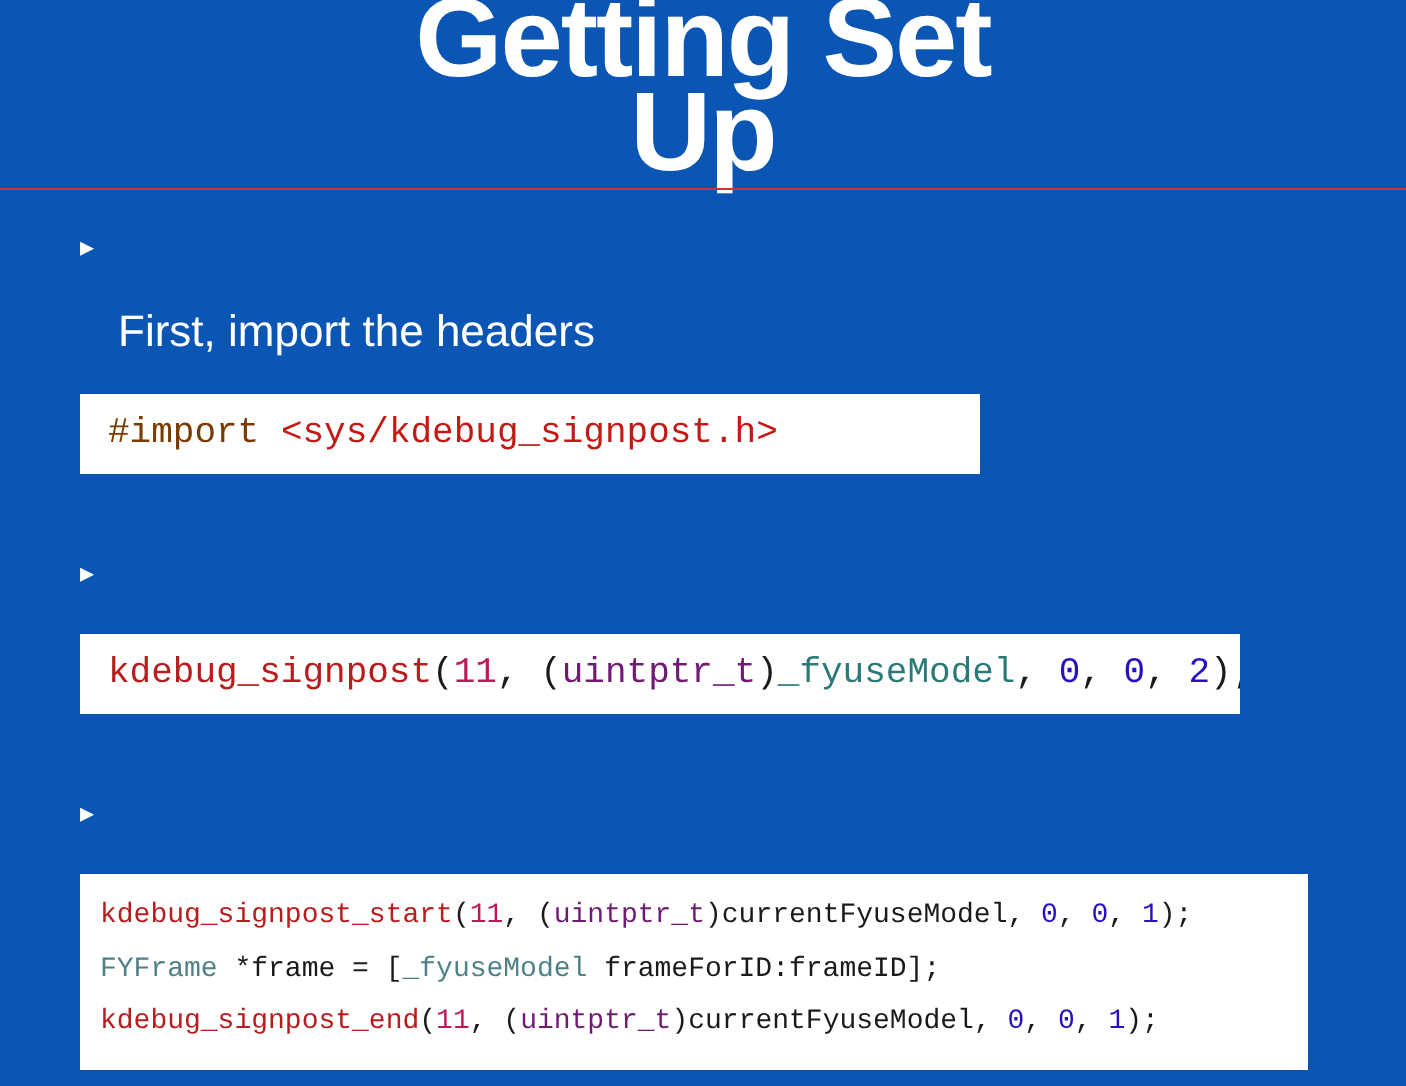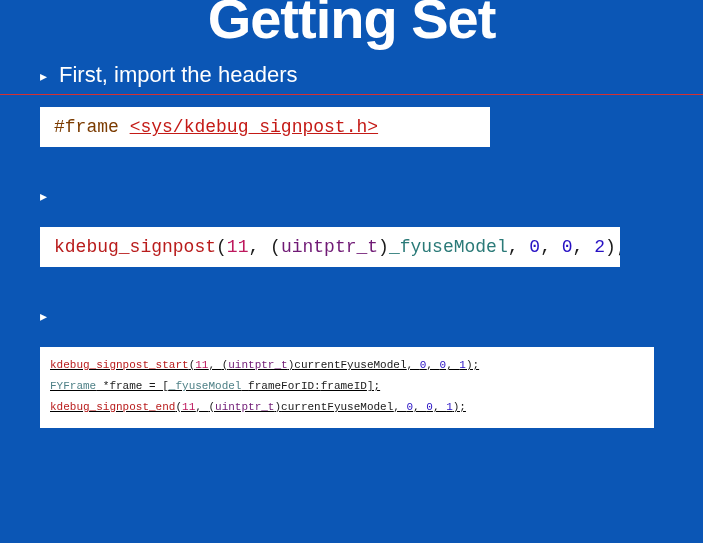--- a/index.html
+++ b/index.html
@@ -52,48 +52,48 @@
       font-weight: 400;
       margin-bottom: 16px;
     }
     .bullet-row .marker {
       margin-right: 12px;
       font-size: 14px;
       line-height: 30px;
     }
     .bullet-text {
       line-height: 1.3;
+      margin-top: 44px;
     }
     .code-box {
       background: #ffffff;
       padding: 10px 14px;
       margin-bottom: 34px;
       font-family: "Menlo", "Consolas", "Courier New", monospace;
       font-size: 18px;
       white-space: pre;
       overflow: hidden;
     }
     .code-box.wide {
       width: 614px;
     }
     .code-box.narrow {
       width: 450px;
     }
     .code-box.mid {
       width: 580px;
     }
     .code-box.dense {
-      font-size: 11px;
+      font-size: 14px;
       line-height: 1.9;
       padding: 8px 10px 10px 10px;
       margin-bottom: 0;
-      text-decoration: underline;
     }
     .tok-preproc { color: #7b3b00; }
-    .tok-include { color: #c41a16; text-decoration: underline; }
+    .tok-include { color: #c41a16; }
     .tok-func { color: #b91c1c; }
     .tok-type { color: #701a75; }
     .tok-ident { color: #2b7a78; }
     .tok-punct { color: #1a1a1a; }
     .tok-num-zero { color: #2710c4; }
     .tok-num-two { color: #2710c4; }
     .tok-num-one { color: #2710c4; }
     .tok-num-eleven { color: #be185d; }
     .tok-class { color: #4f8187; }
     .tok-var { color: #4f8187; }
@@ -102,32 +102,33 @@
 
     .b1-pos { margin-top: 0px; }
     .b2-pos { margin-top: 8px; }
     .b3-pos { margin-top: 8px; }
   </style>
 </head>
 <body>
 
 <div class="title">
   <span class="line1">Getting Set</span>
+  <span class="line2">Up</span>
 </div>
 
 <hr class="hr-red">
 
 <div class="content">
 
   <div class="bullet-row b1-pos">
     <span class="marker">▸</span>
     <span class="bullet-text">First, import the headers</span>
   </div>
 
-  <div class="code-box narrow"><span class="tok-preproc">#frame</span> <span class="tok-include">&lt;sys/kdebug_signpost.h&gt;</span></div>
+  <div class="code-box narrow"><span class="tok-preproc">#import</span> <span class="tok-include">&lt;sys/kdebug_signpost.h&gt;</span></div>
 
   <div class="bullet-row b2-pos">
     <span class="marker">▸</span>
   </div>
 
   <div class="code-box mid"><span class="tok-func">kdebug_signpost</span><span class="tok-punct">(</span><span class="tok-num-eleven">11</span><span class="tok-punct">, </span><span class="tok-punct">(</span><span class="tok-type">uintptr_t</span><span class="tok-punct">)</span><span class="tok-ident">_fyuseModel</span><span class="tok-punct">, </span><span class="tok-num-zero">0</span><span class="tok-punct">, </span><span class="tok-num-zero">0</span><span class="tok-punct">, </span><span class="tok-num-two">2</span><span class="tok-punct">);</span></div>
 
   <div class="bullet-row b3-pos">
     <span class="marker">▸</span>
   </div>

